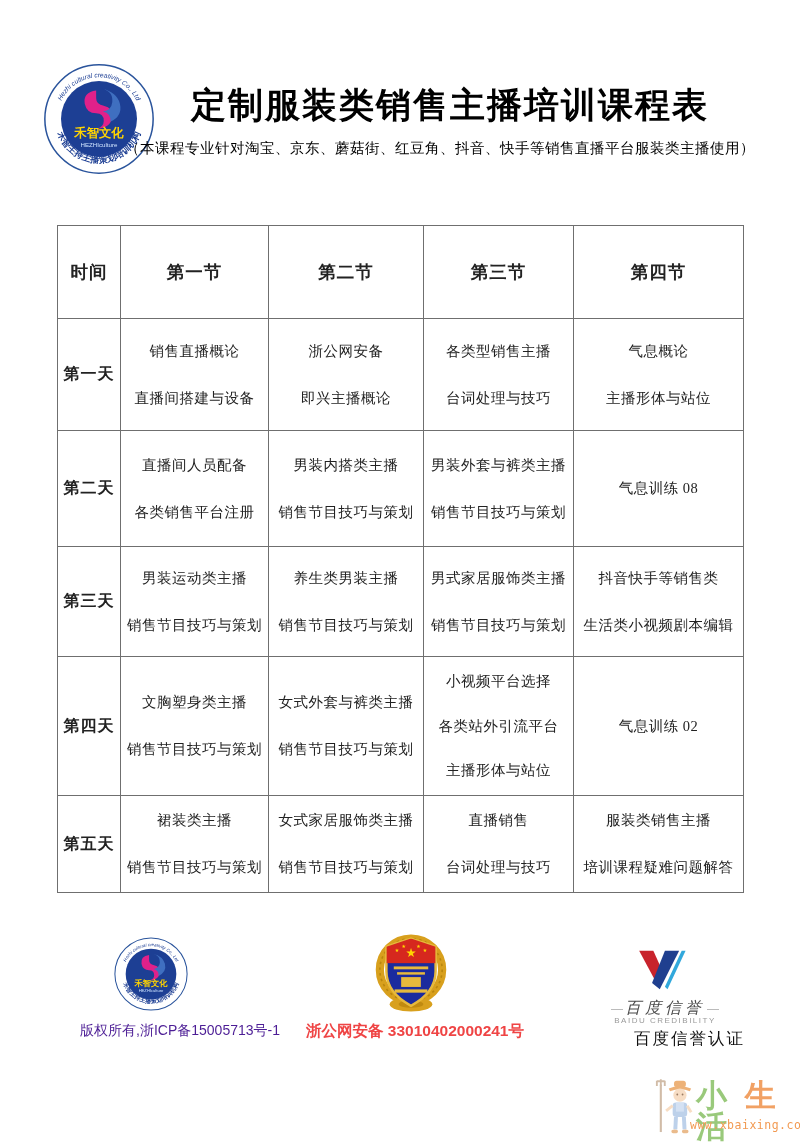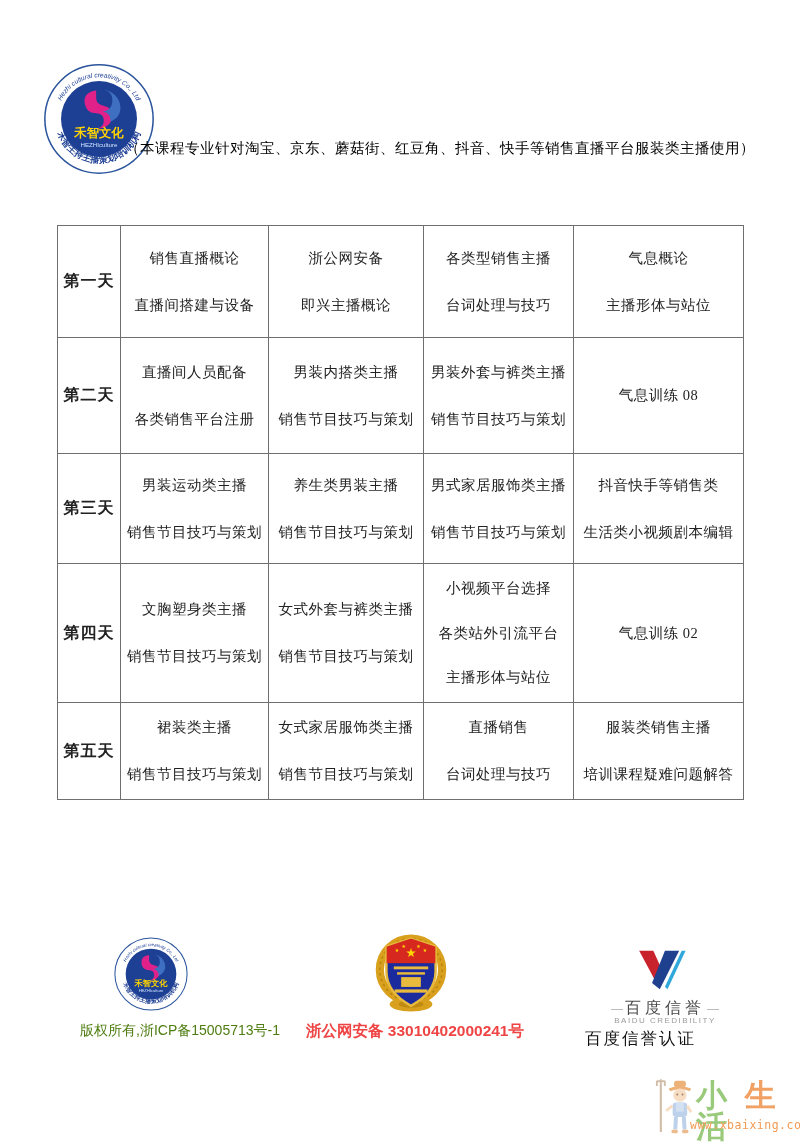--- a/index.html
+++ b/index.html
@@ -42,44 +42,44 @@
   .schedule tr.r-5 { height:97px; }
   .schedule th { font-size:17.5px; font-weight:bold; letter-spacing:1px; }
   .schedule td.day { font-size:16px; font-weight:bold; letter-spacing:1px; }
   .schedule .line { font-size:14.5px; padding:15px 2px; line-height:1.15; letter-spacing:0.5px; }
   .schedule tr.r-4 .cell-3line .line { padding:14px 2px; }
 
   
   .footer-logo { position:absolute; left:113px; top:936px; width:76px; height:76px; }
   .copyright {
     position:absolute; left:50px; top:1022px; width:260px; text-align:center;
-    font-family:"Liberation Sans","DejaVu Sans",sans-serif; font-size:14px; color:#4d7c0f;
+    font-family:"Liberation Sans","DejaVu Sans",sans-serif; font-size:14px; color:#4c1d95;
   }
   .police-badge { position:absolute; left:370px; top:930px; width:82px; height:86px; }
   .police-record {
     position:absolute; left:290px; top:1021px; width:250px; text-align:center;
     font-family:"Liberation Sans","DejaVu Sans",sans-serif; font-weight:bold;
     font-size:15.5px; color:#ef4444;
   }
   .baidu-v { position:absolute; left:634px; top:943px; width:58px; height:54px; }
   .baidu-cn {
     position:absolute; left:590px; top:998px; width:150px; text-align:center;
-    font-size:16px; color:#4a4a4a; letter-spacing:4px;
+    font-size:16px; color:#4a4a4a; letter-spacing:4px;font-style:italic;
   }
   .baidu-cn::before, .baidu-cn::after {
     content:""; display:inline-block; width:12px; height:1px; background:#bbb;
     vertical-align:middle; margin:0 2px;
   }
   .baidu-en {
     position:absolute; left:590px; top:1016px; width:150px; text-align:center;
     font-family:"Liberation Sans","DejaVu Sans",sans-serif; font-size:8px;
     color:#9a9a9a; letter-spacing:1.5px;
   }
   .baidu-caption {
-    position:absolute; left:585px; top:1028px; width:160px; text-align:left;
+    position:absolute; left:585px; top:1028px; width:160px; text-align:right;
     font-size:16.5px; color:#111; letter-spacing:2px;
   }
 
   
   .watermark { position:absolute; left:648px; top:1074px; width:150px; height:66px; opacity:0.88; }
   .wm-farmer { position:absolute; left:4px; top:4px; width:44px; height:58px; }
   .wm-text {
     position:absolute; left:48px; top:6px; width:100px;
     font-weight:bold; font-size:31px; letter-spacing:5px; line-height:1;
     font-family:"Liberation Serif","DejaVu Serif",serif;
@@ -109,31 +109,39 @@
     <text font-family="Liberation Sans, sans-serif" font-size="9.5" fill="#1d3f94" font-weight="bold">
       <textPath href="#arcB1" startOffset="50%" text-anchor="middle">禾智主持主播策划培训机构</textPath>
     </text>
     <circle cx="60" cy="60" r="40" fill="#1d3f94"></circle>
     <path d="M57,30 q-14,2 -12,14 q2,10 12,10 q8,0 8,8 q0,6 -7,8 q14,0 16,-12 q1,-10 -9,-12 q-8,-1 -8,-8 z" fill="#e0218a"></path>
     <path d="M63,28 q12,3 11,14 q-1,9 -10,10 q9,2 8,11 q13,-6 10,-19 q-3,-12 -19,-16 z" fill="#3f6fc0"></path>
     <text x="60" y="79" text-anchor="middle" font-size="13" fill="#ffd400" font-weight="bold">禾智文化</text>
     <text x="60" y="89" text-anchor="middle" font-size="6.5" fill="#cfe4ff" font-family="Liberation Sans, sans-serif">HEZHIculture</text>
   </svg>
 
+  <h1 class="page-title">定制服装类销售主播培训课程表</h1>
   <div class="page-subtitle">（本课程专业针对淘宝、京东、蘑菇街、红豆角、抖音、快手等销售直播平台服装类主播使用）</div>
 
   <table class="schedule">
     <colgroup>
       <col class="c-time">
         <col class="c-s1">
         <col class="c-s2">
         <col class="c-s3">
         <col class="c-s4">
     </colgroup>
     <tbody>
+    <tr class="r-head">
+      <th>时间</th>
+      <th>第一节</th>
+      <th>第二节</th>
+      <th>第三节</th>
+      <th>第四节</th>
+    </tr>
 
     <tr class="r-1">
       <td class="day">第一天</td>
       <td>
         <div class="line">销售直播概论</div>
         <div class="line">直播间搭建与设备</div>
       </td>
       <td>
         <div class="line">浙公网安备</div>
         <div class="line">即兴主播概论</div>

